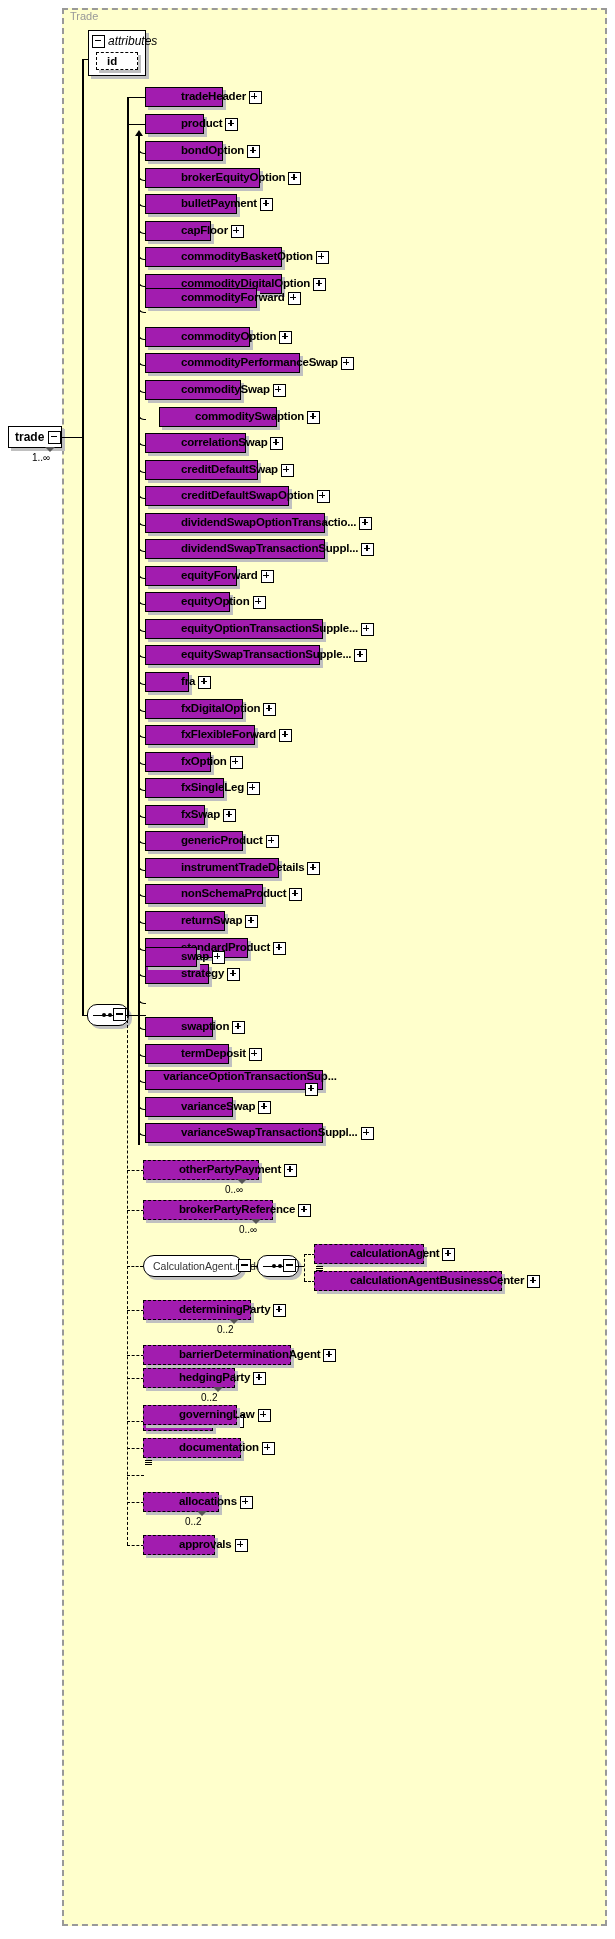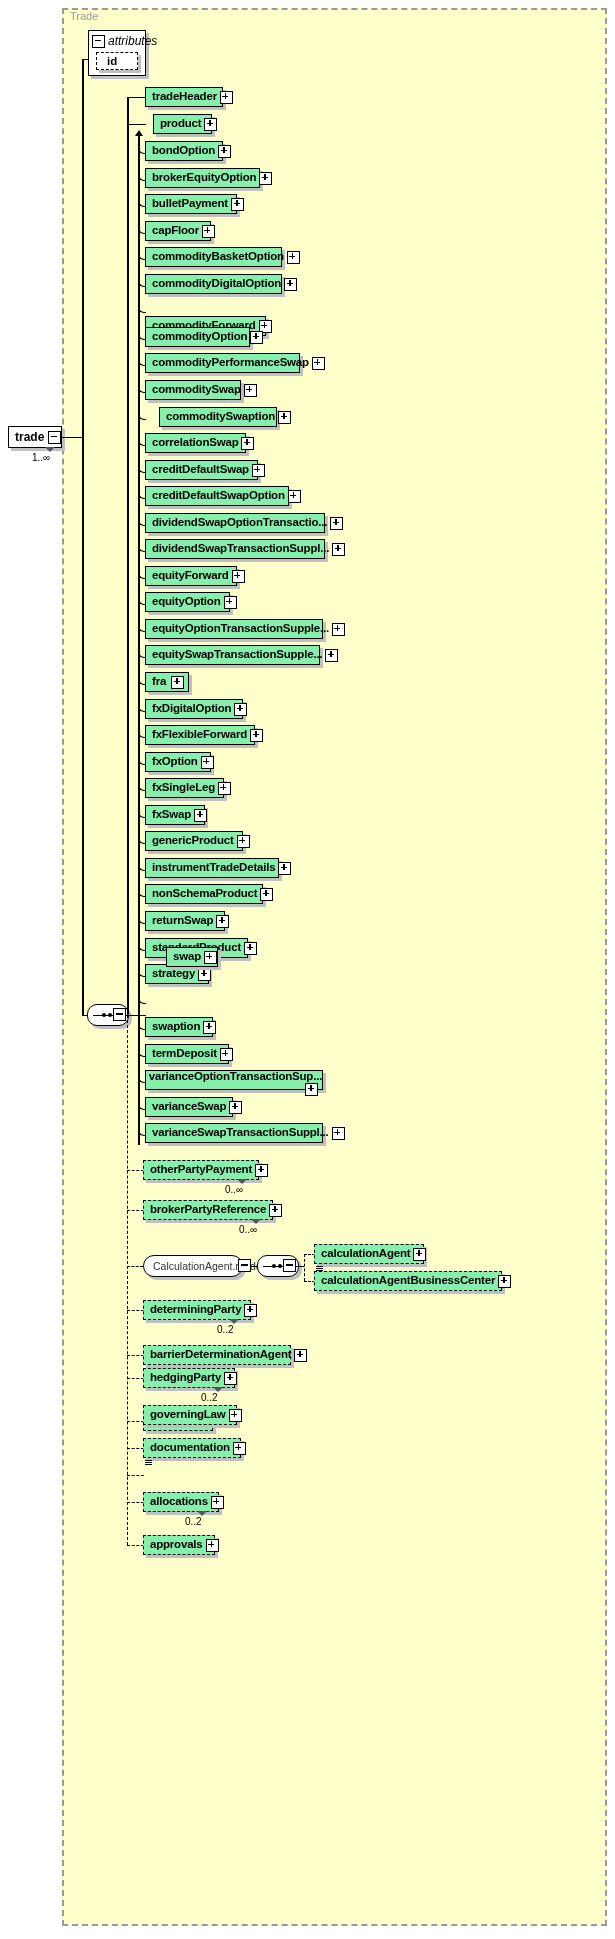--- a/index.html
+++ b/index.html
@@ -48,26 +48,27 @@
     box-sizing:border-box;
     display:flex;align-items:center;
     padding-left:10px;
     font-size:11.5px;font-weight:bold;
     box-shadow:3px 3px 0 #c0c0c0;
   }
 
   
   .node{
     position:absolute;
-    background:#86efac;
+    background:#a21caf;
     box-sizing:border-box;
     display:flex;
     align-items:center;
     height:20px;
     box-shadow:3px 3px 0 #c0c0c0;
+    padding-left:29px;
   }
   .node.solid{border:1.5px solid #000;}
   .node.dashed{border:1.5px dashed #000;}
   .node .lbl{
     font-size:11.5px;
     font-weight:bold;
     color:#000;
     white-space:nowrap;
     padding-left:6px;
     padding-right:3px;
@@ -228,21 +229,21 @@
   <div class="ln v" style="left:127px;top:97px;width:1.5px;height:918px;"></div>
   <div class="ln dash-v" style="left:127px;top:1015px;height:530px;"></div>
 
   <div class="ln h" style="left:127px;top:97px;width:19px;"></div>
   <div class="node solid" style="left:145px;top:87px;width:78px;">
     <span class="lbl">tradeHeader</span>
     <span class="pm plus"></span>
   </div>
 
   <div class="ln h" style="left:127px;top:124px;width:19px;"></div>
-  <div class="node solid" style="left:145px;top:114px;width:59px;margin-left:8px;">
+  <div class="node solid" style="left:145px;top:114px;width:59px;">
     <span class="lbl">product</span>
     <span class="pm plus"></span>
   </div>
   <div class="arrow-up" style="left:135px;top:130px;"></div>
 
   <div class="ln v" style="left:138px;top:136px;width:1.5px;height:1009px;"></div>
 
   <div id="choice-layer">
       <div class="ln" style="left: 138px; top: 146px; width: 7px; height: 7px; background: transparent; border-left: 1.5px solid rgb(0, 0, 0); border-bottom: 1.5px solid rgb(0, 0, 0); border-bottom-left-radius: 6px;"></div>
       <div class="node solid" style="left: 145px; top: 141px; width: 78px;">
@@ -268,21 +269,21 @@
       <div class="node solid" style="left: 145px; top: 247px; width: 137px;">
         <span class="lbl">commodityBasketOption</span>
         <span class="pm plus"></span>
       </div>
       <div class="ln" style="left: 138px; top: 279px; width: 7px; height: 7px; background: transparent; border-left: 1.5px solid rgb(0, 0, 0); border-bottom: 1.5px solid rgb(0, 0, 0); border-bottom-left-radius: 6px;"></div>
       <div class="node solid" style="left: 145px; top: 274px; width: 137px;">
         <span class="lbl">commodityDigitalOption</span>
         <span class="pm plus"></span>
       </div>
       <div class="ln" style="left: 138px; top: 305px; width: 7px; height: 7px; background: transparent; border-left: 1.5px solid rgb(0, 0, 0); border-bottom: 1.5px solid rgb(0, 0, 0); border-bottom-left-radius: 6px;"></div>
-      <div class="node solid" style="left: 145px; top: 316px; width: 121px;">
+      <div class="node solid" style="left: 145px; top: 288px; width: 112px;">
         <span class="lbl">commodityForward</span>
         <span class="pm plus"></span>
       </div>
       <div class="ln" style="left: 138px; top: 332px; width: 7px; height: 7px; background: transparent; border-left: 1.5px solid rgb(0, 0, 0); border-bottom: 1.5px solid rgb(0, 0, 0); border-bottom-left-radius: 6px;"></div>
       <div class="node solid" style="left: 145px; top: 327px; width: 105px;">
         <span class="lbl">commodityOption</span>
         <span class="pm plus"></span>
       </div>
       <div class="ln" style="left: 138px; top: 358px; width: 7px; height: 7px; background: transparent; border-left: 1.5px solid rgb(0, 0, 0); border-bottom: 1.5px solid rgb(0, 0, 0); border-bottom-left-radius: 6px;"></div>
       <div class="node solid" style="left: 145px; top: 353px; width: 155px;">
@@ -398,21 +399,21 @@
       <div class="node solid" style="left: 145px; top: 938px; width: 103px;">
         <span class="lbl">standardProduct</span>
         <span class="pm plus"></span>
       </div>
       <div class="ln" style="left: 138px; top: 969px; width: 7px; height: 7px; background: transparent; border-left: 1.5px solid rgb(0, 0, 0); border-bottom: 1.5px solid rgb(0, 0, 0); border-bottom-left-radius: 6px;"></div>
       <div class="node solid" style="left: 145px; top: 964px; width: 64px;">
         <span class="lbl">strategy</span>
         <span class="pm plus"></span>
       </div>
       <div class="ln" style="left: 138px; top: 996px; width: 7px; height: 7px; background: transparent; border-left: 1.5px solid rgb(0, 0, 0); border-bottom: 1.5px solid rgb(0, 0, 0); border-bottom-left-radius: 6px;"></div>
-      <div class="node solid" style="left: 145px; top: 947px; width: 52px; margin-left: 21px;">
+      <div class="node solid" style="left: 145px; top: 947px; width: 52px;">
         <span class="lbl">swap</span>
         <span class="pm plus"></span>
       </div>
       <div class="ln" style="left: 138px; top: 1022px; width: 7px; height: 7px; background: transparent; border-left: 1.5px solid rgb(0, 0, 0); border-bottom: 1.5px solid rgb(0, 0, 0); border-bottom-left-radius: 6px;"></div>
       <div class="node solid" style="left: 145px; top: 1017px; width: 68px;">
         <span class="lbl">swaption</span>
         <span class="pm plus"></span>
       </div>
       <div class="ln" style="left: 138px; top: 1049px; width: 7px; height: 7px; background: transparent; border-left: 1.5px solid rgb(0, 0, 0); border-bottom: 1.5px solid rgb(0, 0, 0); border-bottom-left-radius: 6px;"></div>
       <div class="node solid" style="left: 145px; top: 1044px; width: 84px;">

